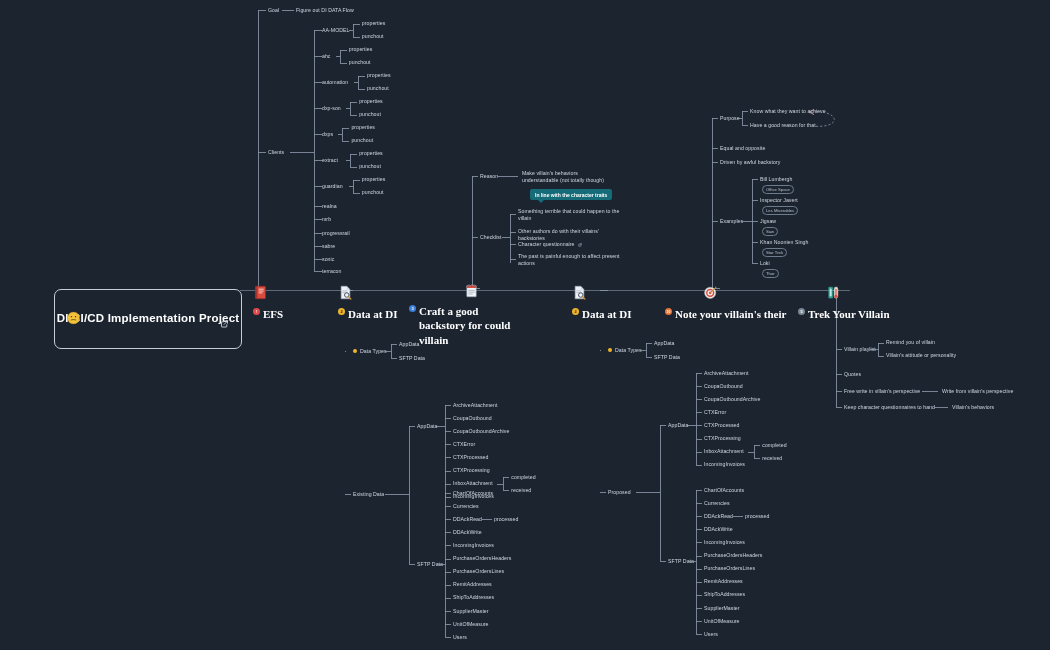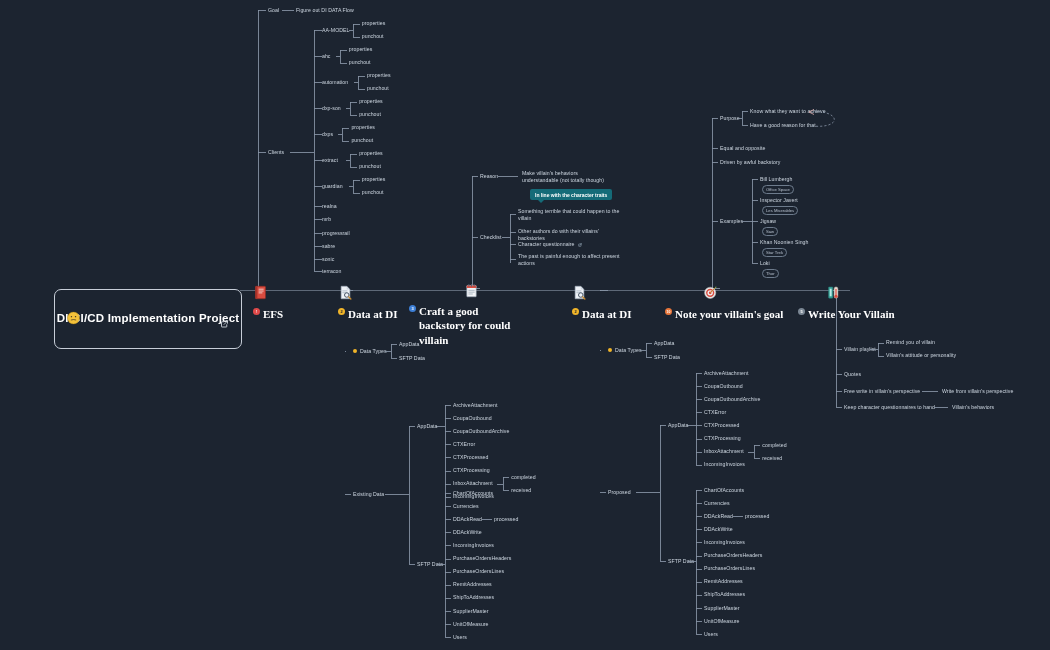--- a/index.html
+++ b/index.html
@@ -490,33 +490,33 @@
       <circle cx="11.5" cy="12.5" r="9" fill="#e8e8e8" stroke="#b4b4b4" stroke-width=".8"></circle>
       <circle cx="11.5" cy="12.5" r="6.6" fill="#d94b3f"></circle>
       <circle cx="11.5" cy="12.5" r="4.3" fill="#f2f2f2"></circle>
       <circle cx="11.5" cy="12.5" r="2.2" fill="#d94b3f"></circle>
       <path d="M11.5 12.5 L20 4" stroke="#c98b2e" stroke-width="1.6" stroke-linecap="round"></path>
       <path d="M19 3l2.5-.5-.5 2.5z" fill="#6fa84f"></path>
     </svg>
   </span>
   <div class="hdr">
     <span class="badge" style="background:#e8763a;color:#fff;font-size:3.4px;">10</span>
-    <span class="name">Note your villain's goal</span>
+    <span class="name">Note your villain's their</span>
   </div>
 </div>
 
 <div class="section" style="left:798px;top:285px;">
   <span class="ico" style="left:28px;">
     <svg width="15" height="15" viewBox="0 0 24 24">
       <rect x="4" y="3" width="7" height="18" rx="1" fill="#3aa39a" stroke="#24736d" stroke-width=".8"></rect>
       <rect x="6" y="6" width="3" height="12" fill="#bfeae6"></rect>
       <rect x="13" y="3" width="6" height="18" rx="3" fill="#f0ede6" stroke="#b4ac9c" stroke-width=".8"></rect>
       <rect x="15" y="6" width="2" height="12" fill="#d94b3f"></rect>
       <circle cx="16" cy="18" r="2.6" fill="#d94b3f"></circle>
     </svg>
   </span>
   <div class="hdr">
     <span class="badge" style="background:#7b8794;color:#fff;">5</span>
-    <span class="name">Write Your Villain</span>
+    <span class="name">Trek Your Villain</span>
   </div>
 </div>
 
 <div class="teal" style="left:530px;top:189px;">In line with the character traits</div>
 
 </body></html>

